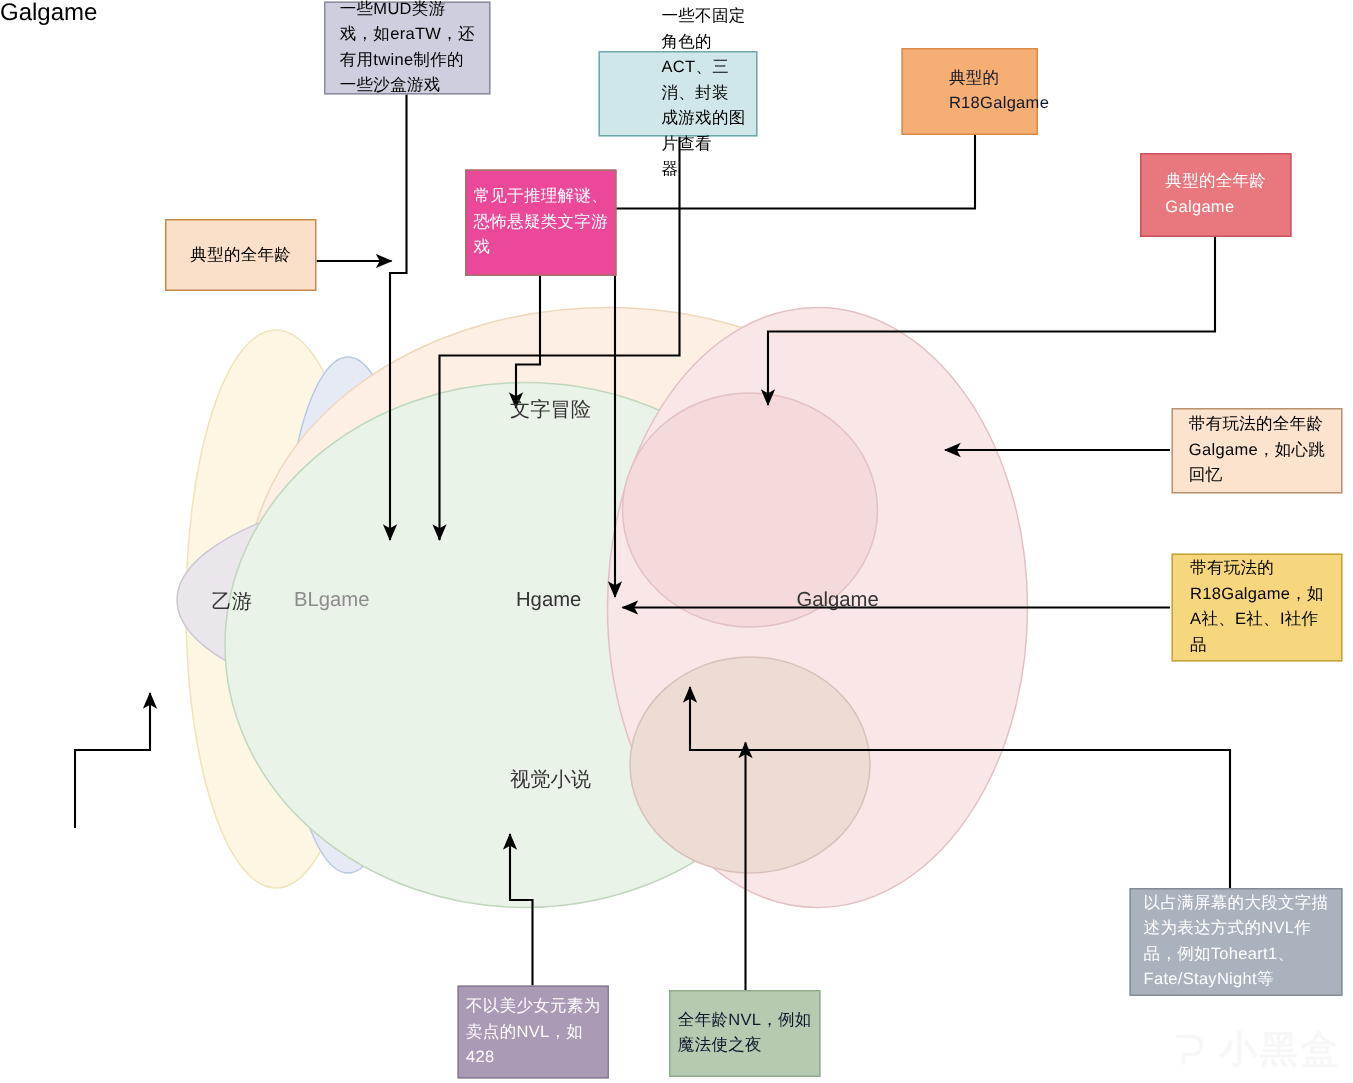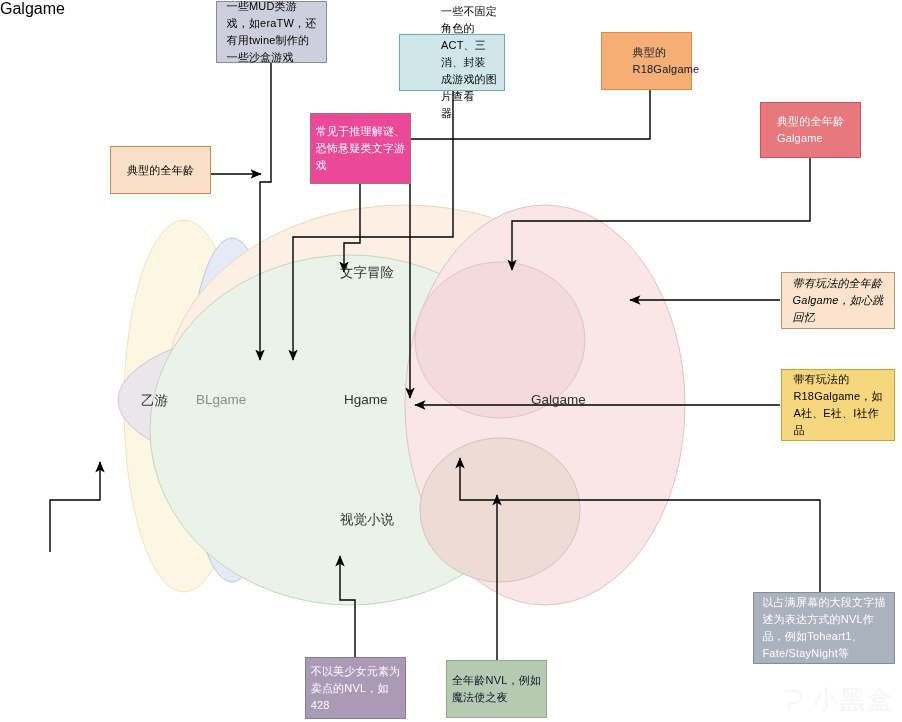--- a/index.html
+++ b/index.html
@@ -99,21 +99,21 @@
 成游戏的图片查看
 器</div>
   <div class="nbox" style="left: 601px; top: 32px; width: 91px; height: 58px; background: rgb(245, 174, 116); border-color: rgb(217, 139, 74); color: #0f172a; padding-left: 43px;">典型的
 R18Galgame</div>
   <div class="nbox" style="left: 760px; top: 102px; width: 101px; height: 56px; background: rgb(232, 119, 126); border-color: rgb(200, 84, 92); color: rgb(255, 255, 255);">典型的全年龄
 Galgame</div>
   <div class="nbox" style="left: 310px; top: 113px; width: 101px; height: 71px; background: #ec4899; border-color: rgb(155, 119, 103); color: rgb(255, 255, 255);">常见于推理解谜、
 恐怖悬疑类文字游
 戏</div>
   <div class="nbox" style="left: 110px; top: 146px; width: 101px; height: 48px; background: rgb(250, 224, 200); border-color: rgb(201, 138, 78); color: rgb(0, 0, 0);">典型的全年龄</div>
-  <div class="nbox" style="left: 781px; top: 272px; width: 114px; height: 57px; background: rgb(251, 227, 205); border-color: rgb(185, 146, 114); color: rgb(0, 0, 0); font-style: italic;">带有玩法的全年龄
+  <div class="nbox" style="left: 781px; top: 272px; width: 114px; height: 57px; background: rgb(251, 227, 205); border-color: rgb(185, 146, 114); color: rgb(0, 0, 0);">带有玩法的全年龄
 Galgame，如心跳
 回忆</div>
   <div class="nbox" style="left: 781px; top: 369px; width: 114px; height: 72px; background: rgb(247, 215, 126); border-color: rgb(195, 163, 63); color: rgb(0, 0, 0);">带有玩法的
 R18Galgame，如
 A社、E社、I社作
 品</div>
   <div class="nbox" style="left: 305px; top: 657px; width: 101px; height: 62px; background: rgb(171, 154, 181); border-color: rgb(138, 122, 149); color: rgb(255, 255, 255);">不以美少女元素为
 卖点的NVL，如
 428</div>
   <div class="nbox" style="left: 446px; top: 660px; width: 101px; height: 58px; background: rgb(182, 201, 177); border-color: rgb(143, 171, 137); color: #0f172a;">全年龄NVL，例如

